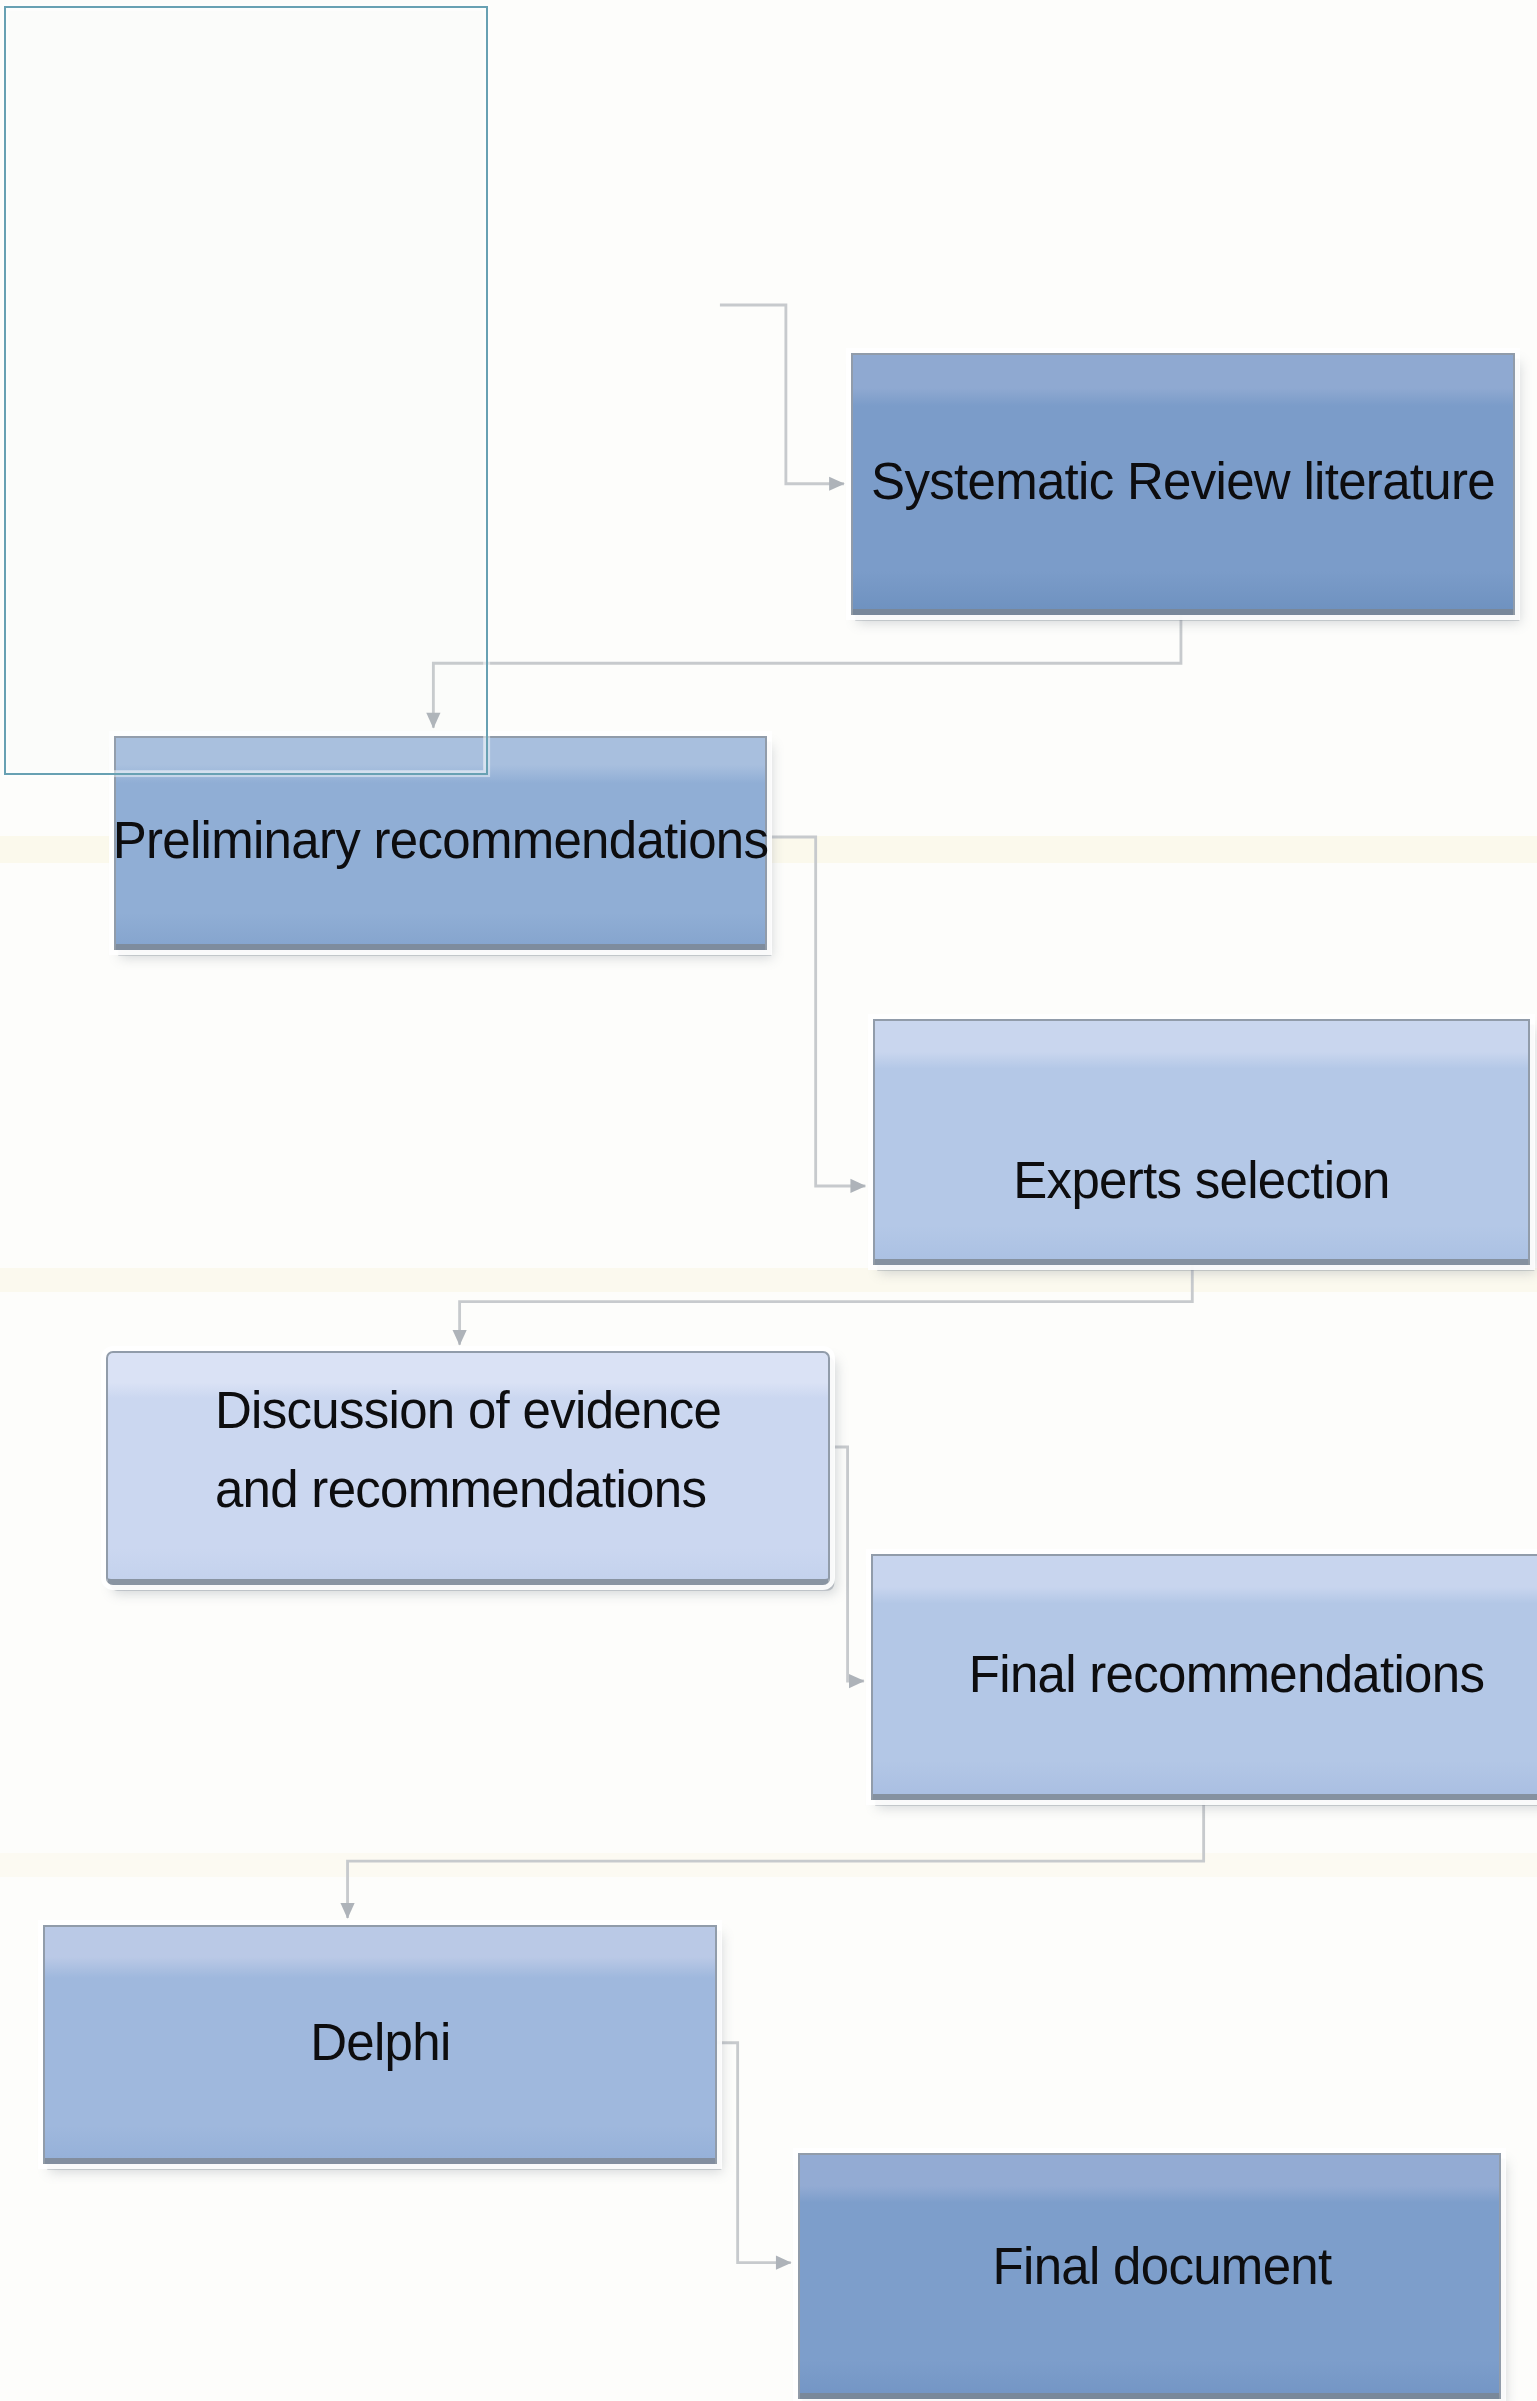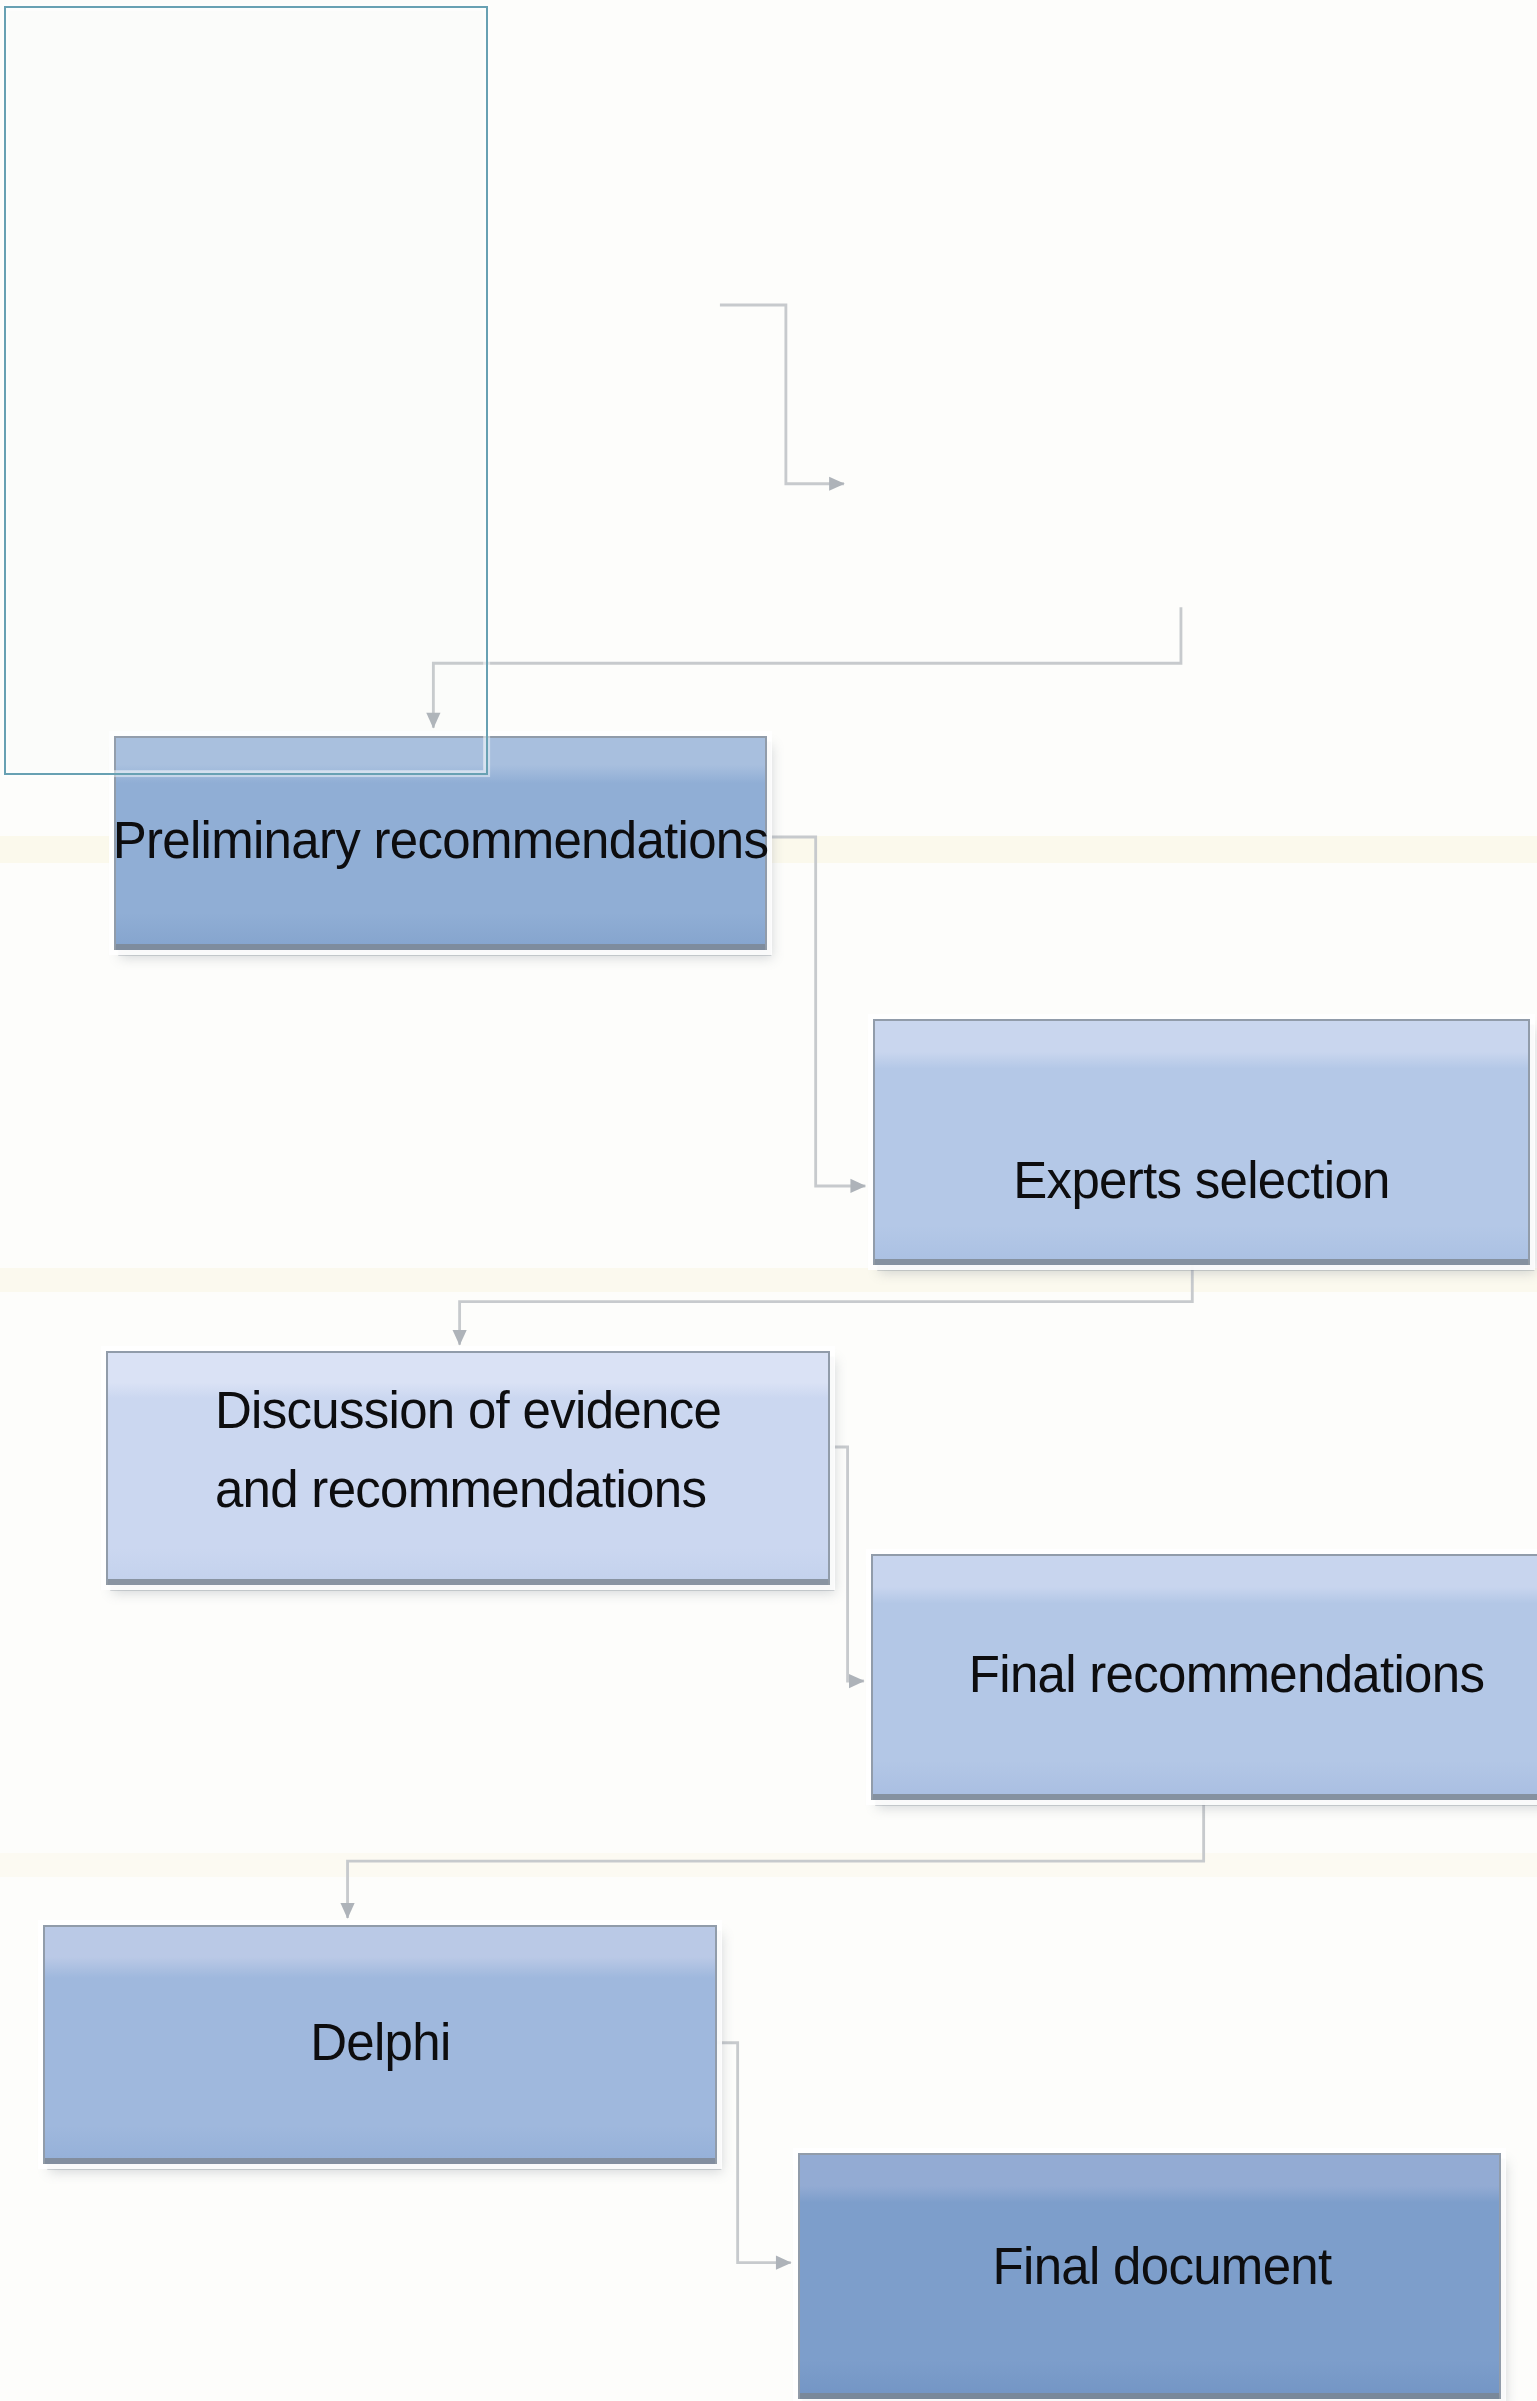--- a/index.html
+++ b/index.html
@@ -35,21 +35,21 @@
   }
   .node-pico        {left:44px;  top:135px;  width:674px; height:284px;
     background:linear-gradient(180deg,#83a0c9 0%,#83a0c9 13%,#7090bd 20%,#7090bd 85%,#6485b2 100%);}
   .node-systematic  {left:851px;top:353px;  width:660px; height:254px;
     background:linear-gradient(180deg,#8fa9d1 0%,#8fa9d1 13%,#7b9cc9 20%,#7b9cc9 85%,#6f92c0 100%);}
   .node-preliminary {left:114px; top:736px; width:649px; height:206px;
     background:linear-gradient(180deg,#a8bfde 0%,#a8bfde 13%,#90aed5 22%,#90aed5 85%,#86a5ce 100%);justify-content:center;}
   .node-experts     {left:873px;top:1019px; width:653px; height:238px;
     background:linear-gradient(180deg,#c9d6ee 0%,#c9d6ee 13%,#b4c8e7 20%,#b4c8e7 86%,#abc1e3 100%);}
   .node-discussion  {left:106px; top:1351px; width:720px;height:226px;
-    background:linear-gradient(180deg,#dae2f5 0%,#dae2f5 13%,#cbd7f0 20%,#cbd7f0 86%,#c4d2ed 100%);}
+    background:linear-gradient(180deg,#dae2f5 0%,#dae2f5 13%,#cbd7f0 20%,#cbd7f0 86%,#c4d2ed 100%);border-radius:7px;}
   .node-finalrec    {left:871px;top:1554px; width:643px; height:238px;
     background:linear-gradient(180deg,#c8d5ee 0%,#c8d5ee 13%,#b3c7e6 20%,#b3c7e6 86%,#aabfe2 100%);padding-left:32px;}
   .node-delphi      {left:11.4px;  top:1925px; width:670px; height:231px;
     background:linear-gradient(180deg,#bac9e6 0%,#bac9e6 13%,#9fb8dd 22%,#9fb8dd 86%,#96b1d9 100%);margin-left:32px;}
   .node-finaldoc    {left:798px;top:2153px; width:674px; height:238px;
     background:linear-gradient(180deg,#93abd3 0%,#93abd3 13%,#7d9ecb 20%,#7d9ecb 86%,#7496c5 100%);padding-left:25px;}
 
   
   .node-pico .node-label      {transform:translateY(55px);}
   .node-experts .node-label   {transform:translateY(41px);}
@@ -82,20 +82,23 @@
     <path d="M1015,430 H1108 V682 H1190" fill="none" stroke="#c7cacd" stroke-width="4" marker-end="url(#arrow)"></path>
     <path d="M1665,856 V935 H611 V1026" fill="none" stroke="#c7cacd" stroke-width="4" marker-end="url(#arrow)"></path>
     <path d="M1075,1180 H1150 V1672 H1220" fill="none" stroke="#c7cacd" stroke-width="4" marker-end="url(#arrow)"></path>
     <path d="M1681,1772 V1835 H648 V1896" fill="none" stroke="#c7cacd" stroke-width="4" marker-end="url(#arrow)"></path>
     <path d="M1165,2040 H1195 V2370 H1218" fill="none" stroke="#c7cacd" stroke-width="4" marker-end="url(#arrow)"></path>
     <path d="M1697,2525 V2624 H490 V2704" fill="none" stroke="#c7cacd" stroke-width="4" marker-end="url(#arrow)"></path>
     <path d="M960,2880 H1040 V3190 H1115" fill="none" stroke="#c7cacd" stroke-width="4" marker-end="url(#arrow)"></path>
   </svg>
 
 
+  <div class="node node-systematic">
+    <span class="node-label">Systematic Review literature</span>
+  </div>
 
   <div class="node node-preliminary">
     <span class="node-label">Preliminary recommendations</span>
   </div>
 
   <div class="node node-experts">
     <span class="node-label">Experts selection</span>
   </div>
 
   <div class="node node-discussion">

